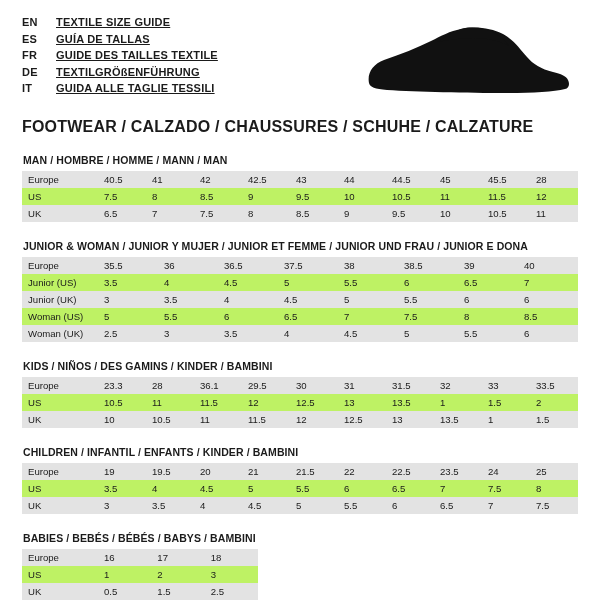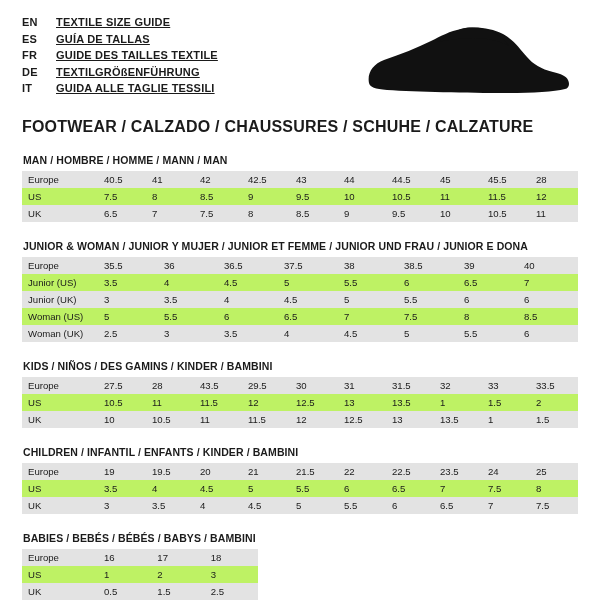--- a/index.html
+++ b/index.html
@@ -253,23 +253,23 @@
     </tbody>
       </table>
   </div>
 
   <div class="section">
     <div class="section-title">KIDS / NIÑOS / DES GAMINS / KINDER / BAMBINI</div>
     <table class="size">
       <tbody>
           <tr class="shaded">
         <td class="label">Europe</td>
-        <td>27.5</td>
+        <td>23.3</td>
         <td>28</td>
-        <td>43.5</td>
+        <td>36.1</td>
         <td>29.5</td>
         <td>30</td>
         <td>31</td>
         <td>31.5</td>
         <td>32</td>
         <td>33</td>
         <td>33.5</td>
       </tr>
       <tr class="plain">
         <td class="label">US</td>

